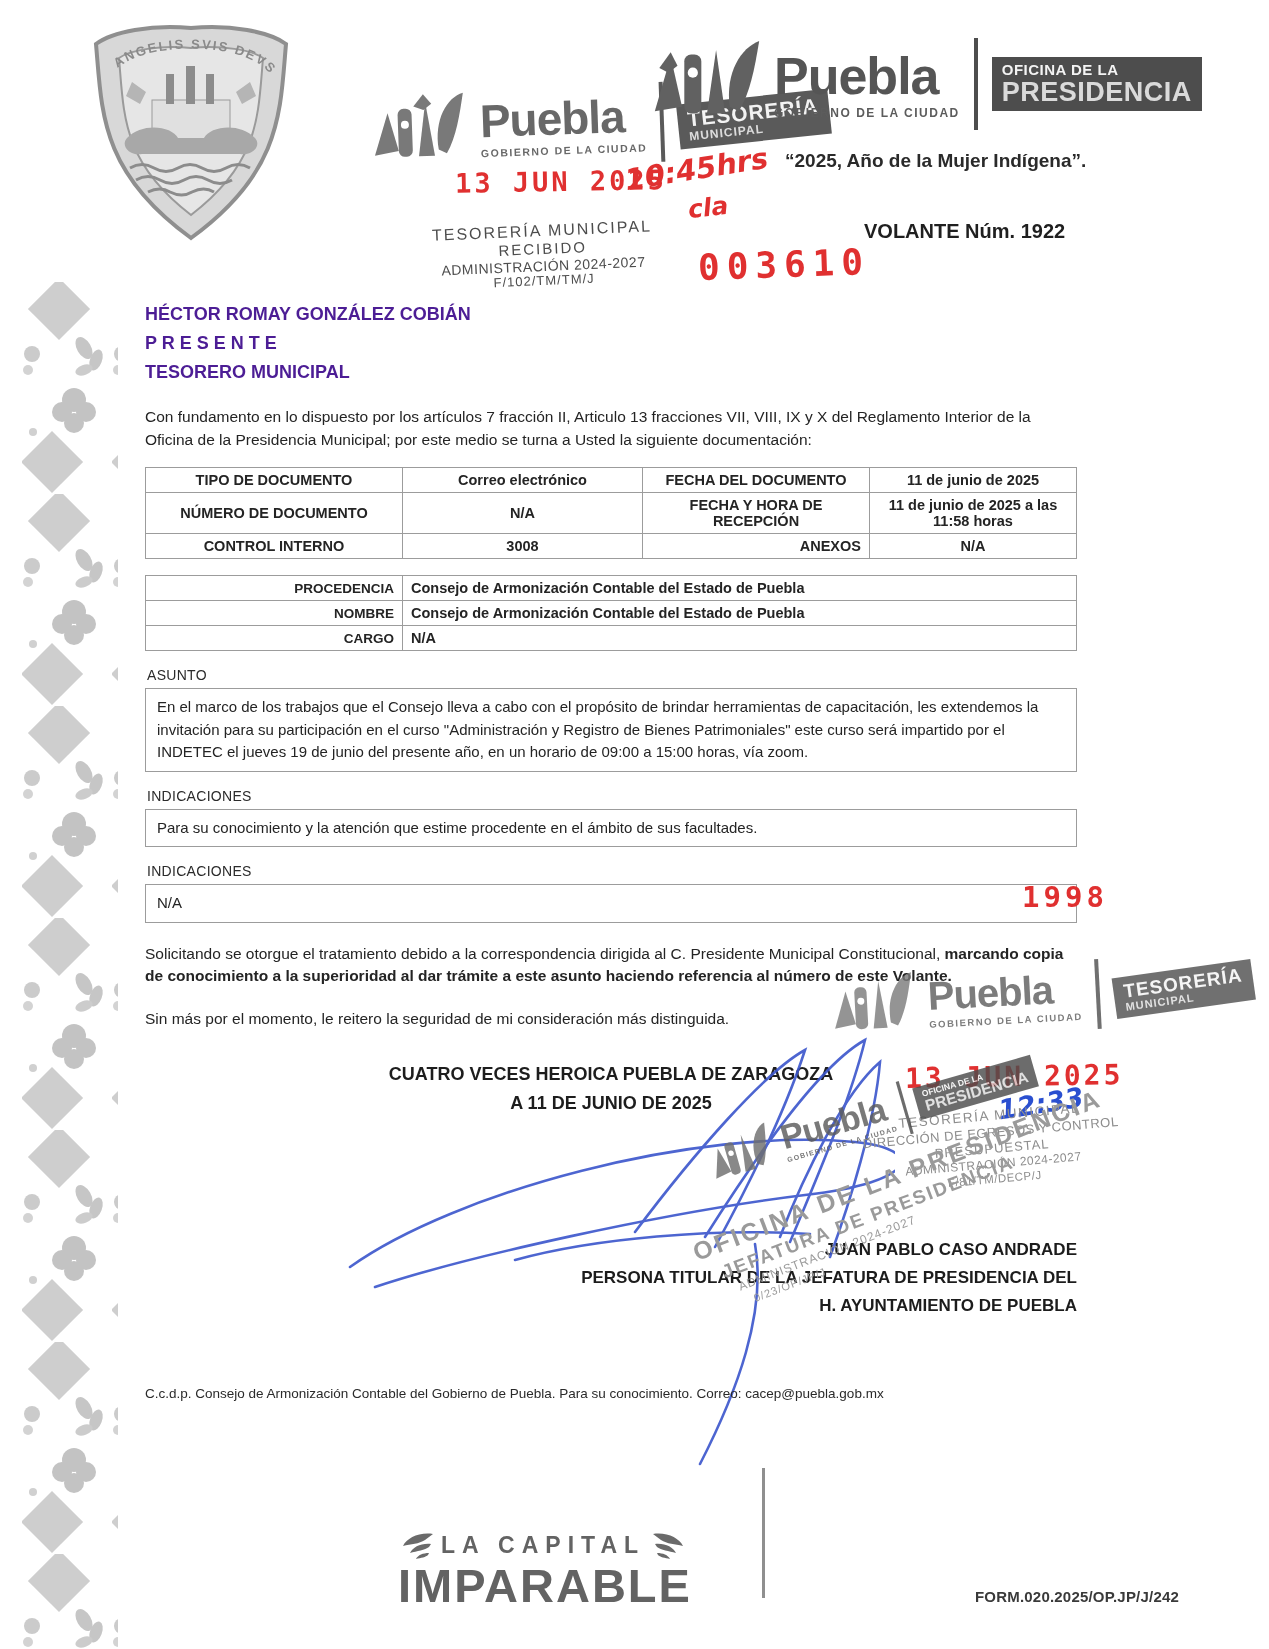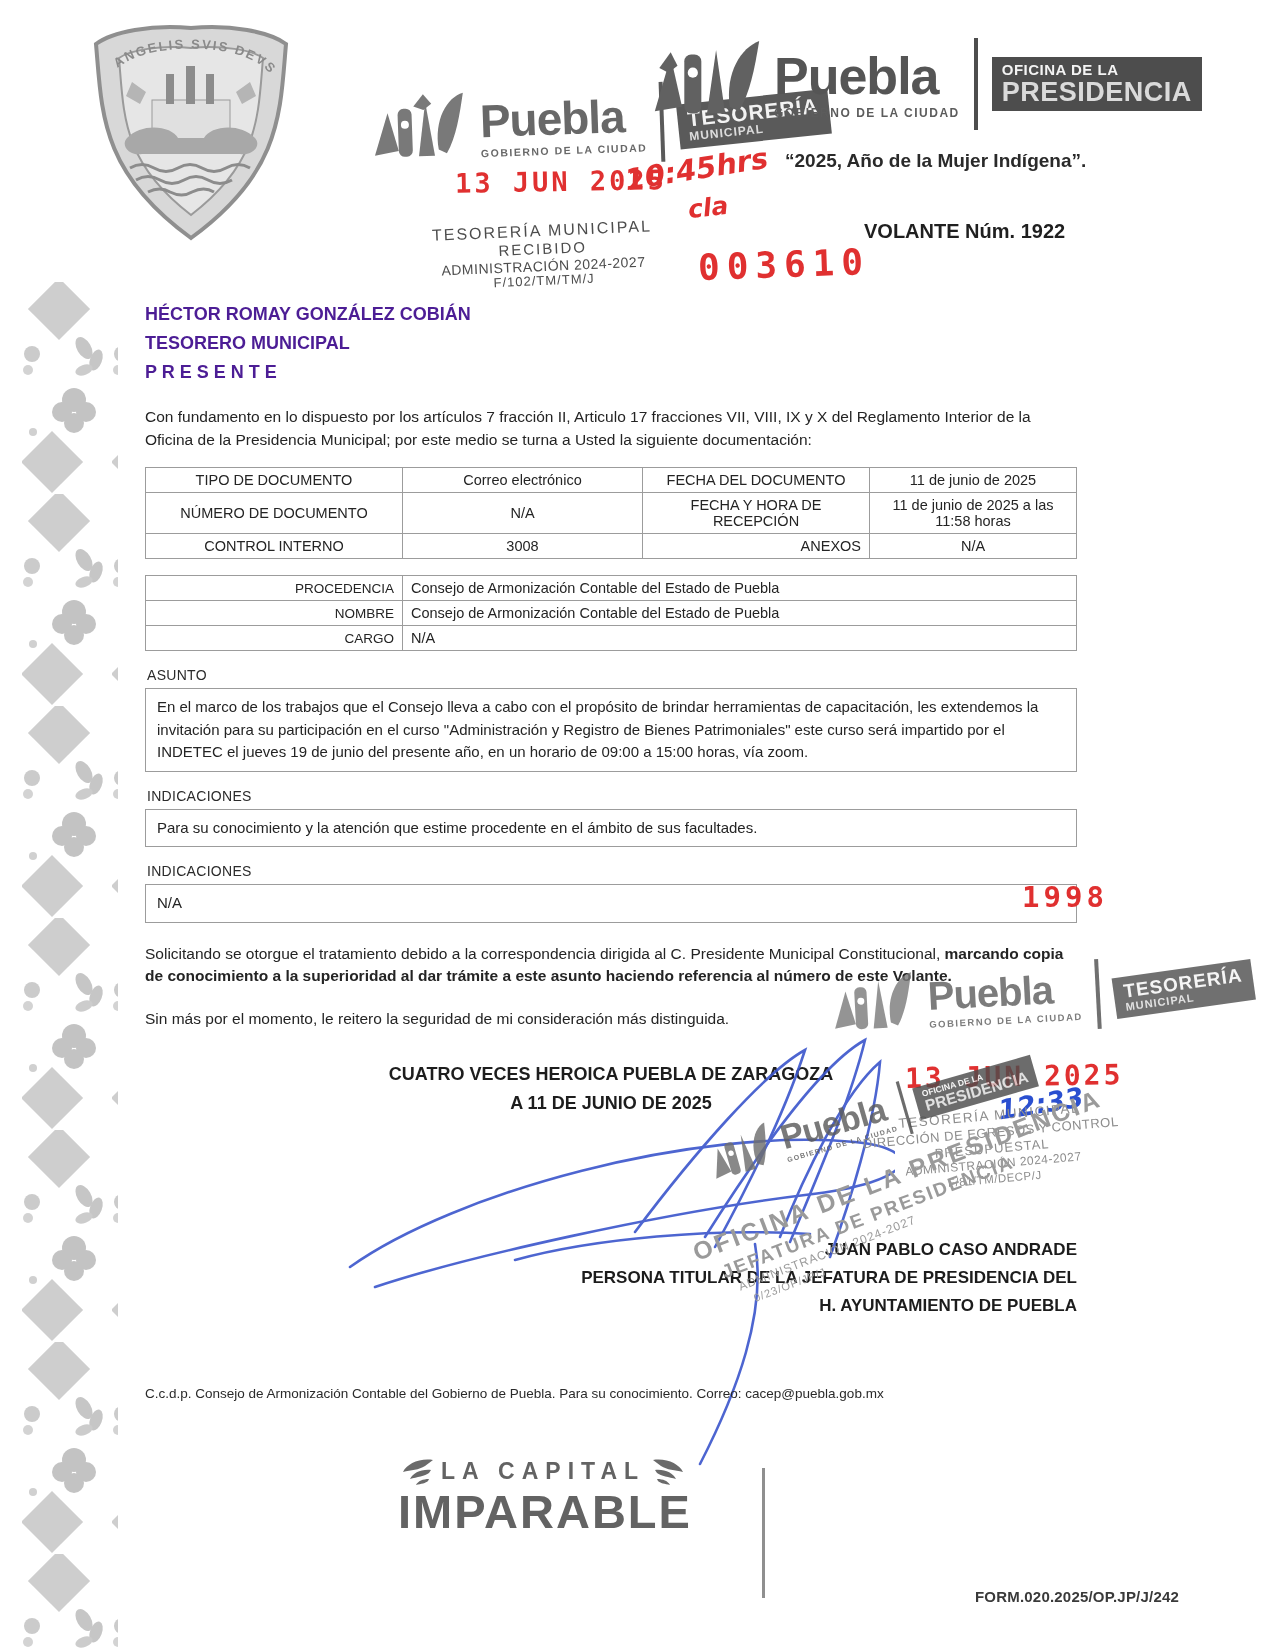--- a/index.html
+++ b/index.html
@@ -45,21 +45,21 @@
   #received-stamp .r1{font-size:16px;letter-spacing:2px;}
   #received-stamp .r2{font-size:15px;letter-spacing:2px;}
   #received-stamp .r3{font-size:14px;letter-spacing:.5px;}
   #received-stamp .r4{font-size:13px;letter-spacing:1px;}
   #folio-red{position:absolute;left:698px;top:244px;font-size:36px;letter-spacing:7px;transform:rotate(-2deg);}
 
   
   #main{position:absolute;left:145px;top:300px;width:932px;}
   #addressee{font-weight:bold;font-size:18px;line-height:1.6;color:#4c1d95;}
   .para{font-size:15.5px;line-height:1.45;margin-top:20px;color:#242424;}
-  table{border-collapse:collapse;width:100%;}
+  table{border-collapse:collapse;width:100%;font-weight:bold;}
   .tbl{margin-top:16px;}
   .tbl td{border:1px solid #9c9c9c;padding:4px 8px;font-size:14.5px;color:#242424;}
   .lbl{font-size:13.5px;text-align:center;color:#2e2e2e;}
   .val{text-align:center;}
   .lbl-small{font-size:12px;}
   .lbl-right{text-align:right;}
   .tbl2 td{font-size:14.5px;}
   .tbl2 .l{width:240px;text-align:right;font-size:13.5px;border-right:1px solid #9c9c9c;}
   .tbl2 .v{text-align:left;}
   .tbl2 td{border-top:1px solid #9c9c9c;border-bottom:1px solid #9c9c9c;border-left:1px solid #9c9c9c;border-right:1px solid #9c9c9c;}
@@ -93,21 +93,21 @@
   #logo-presidencia-mini .b2{font-size:20px;}
   #stamp-jefatura{position:absolute;left:688px;top:1238px;transform:rotate(-21deg);transform-origin:left top;color:#9a9a9a;line-height:1.3;white-space:nowrap;}
   #stamp-jefatura .j1{font-size:25px;font-weight:bold;letter-spacing:3px;}
   #stamp-jefatura .j2{font-size:19px;font-weight:bold;letter-spacing:2px;margin-left:20px;}
   #stamp-jefatura .j3{font-size:12px;letter-spacing:1px;margin-left:30px;}
   #stamp-jefatura .j4{font-size:11px;letter-spacing:1px;margin-left:40px;}
 
   #ccdp{position:absolute;left:145px;top:1386px;font-size:13.5px;color:#2a2a2a;}
 
   
-  #footer-logo{position:absolute;left:398px;top:1456px;width:290px;text-align:left;color:#686868;}
+  #footer-logo{position:absolute;left:398px;top:1530px;width:290px;text-align:left;color:#686868;}
   #footer-logo .cap-row{display:flex;align-items:center;justify-content:center;gap:6px;}
   #footer-logo .cap{font-size:23px;font-weight:bold;letter-spacing:7px;color:#636363;}
   #footer-logo .imp{font-size:47px;font-weight:bold;letter-spacing:2px;color:#636363;line-height:1;margin-top:2px;}
   #footer-divider{position:absolute;left:762px;top:1468px;width:3px;height:130px;background:#8f8f8f;}
   #footer-address{position:absolute;left:782px;top:1462px;color:#a3a3a3;font-size:20px;line-height:1.62;letter-spacing:.5px;}
   #form-code{position:absolute;left:975px;top:1588px;font-size:15px;font-weight:bold;color:#3a3a3a;letter-spacing:.2px;}
 </style>
 </head>
 <body>
 
@@ -203,25 +203,25 @@
     <div class="r1">TESORERÍA MUNICIPAL</div>
     <div class="r2">RECIBIDO</div>
     <div class="r3">ADMINISTRACIÓN 2024-2027</div>
     <div class="r4">F/102/TM/TM/J</div>
   </div>
   <div id="folio-red" class="red-stamp">003610</div>
 
   <div id="main">
     <div id="addressee">
       <div>HÉCTOR ROMAY GONZÁLEZ COBIÁN</div>
+      <div>P R E S E N T E</div>
       <div>TESORERO MUNICIPAL</div>
-      <div>P R E S E N T E</div>
-    </div>
-
-    <p class="para">Con fundamento en lo dispuesto por los artículos 7 fracción II, Articulo 17 fracciones VII, VIII, IX y X del Reglamento Interior de la Oficina de la Presidencia Municipal; por este medio se turna a Usted la siguiente documentación:</p>
+    </div>
+
+    <p class="para">Con fundamento en lo dispuesto por los artículos 7 fracción II, Articulo 13 fracciones VII, VIII, IX y X del Reglamento Interior de la Oficina de la Presidencia Municipal; por este medio se turna a Usted la siguiente documentación:</p>
 
     <table class="tbl">
       <tbody>
           <tr>
         <td class="lbl" style="width:240px">TIPO DE DOCUMENTO</td>
         <td class="val" style="width:223px">Correo electrónico</td>
         <td class="lbl" style="width:210px">FECHA DEL DOCUMENTO</td>
         <td class="val">11 de junio de 2025</td>
       </tr>
       <tr>

